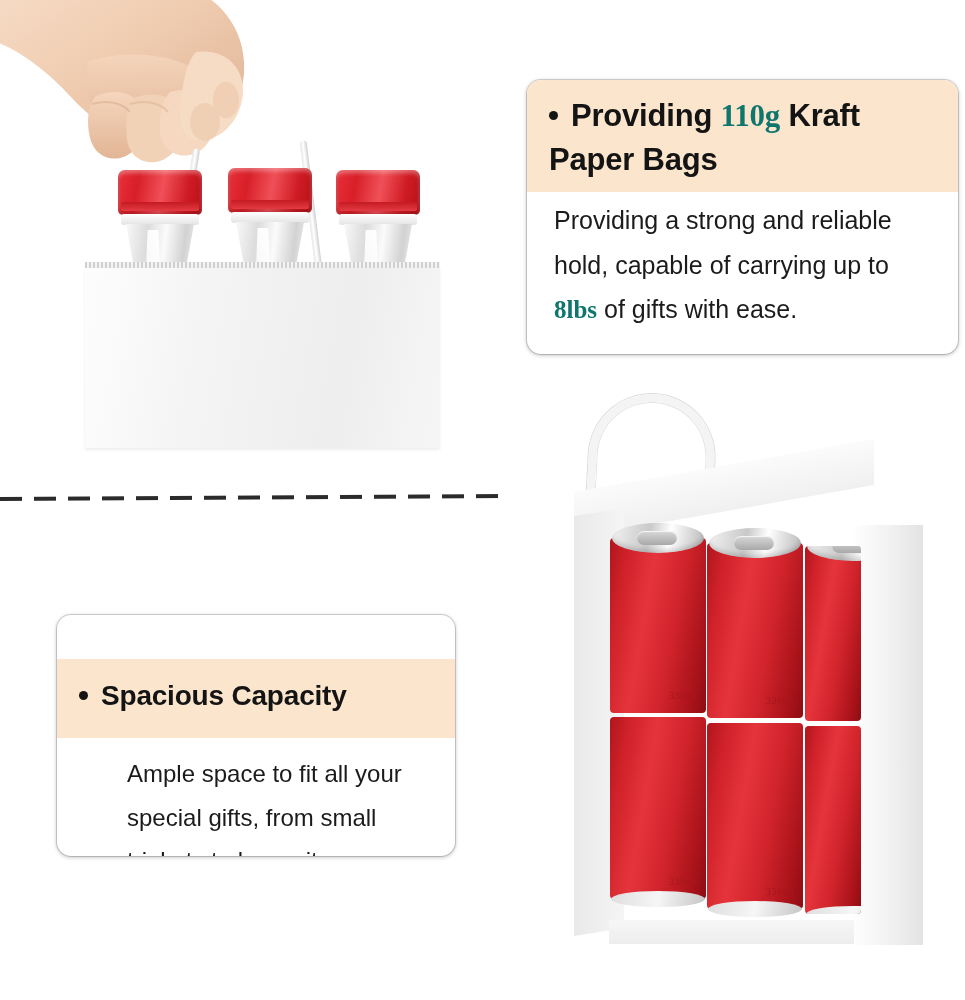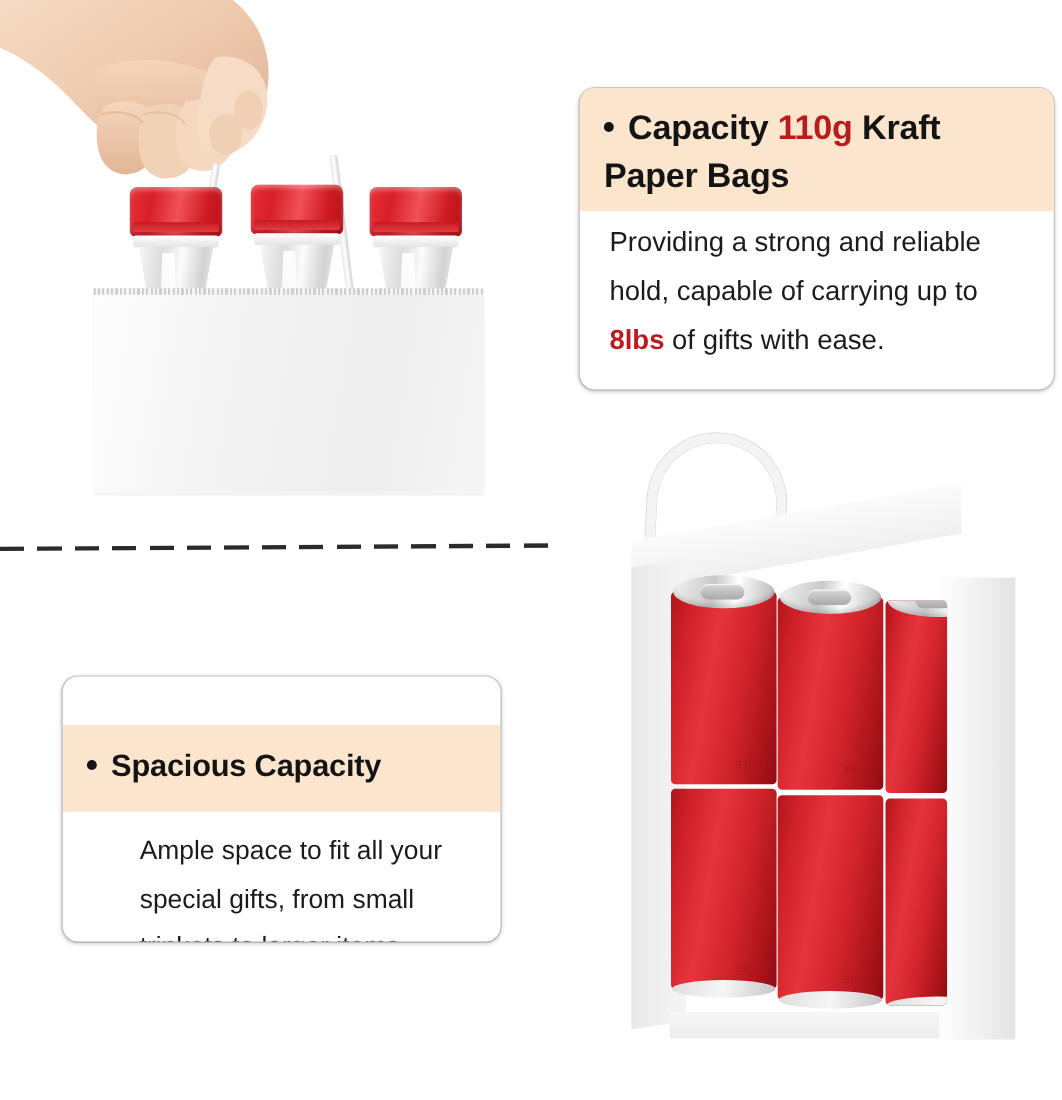--- a/index.html
+++ b/index.html
@@ -30,21 +30,21 @@
   }
   .bullet {
     display:inline-block;
     width:9px; height:9px;
     border-radius:50%;
     background:#141414;
     vertical-align:middle;
     margin-right:13px;
     margin-bottom:4px;
   }
-  .hl { color:#b91c1c; }
+  .hl { color:#0f766e;font-family:Liberation Serif, serif; }
   .card-body {
     padding:14px 20px 20px 28px;
     color:#1b1b1b;
   }
 
   
   #card-sturdier { left:527px; top:80px; width:431px; height:274px; }
   #card-sturdier .card-head { height:112px; }
   #card-sturdier .title { font-size:31px; line-height:1.42; }
   #card-sturdier .card-body { font-size:25px; line-height:1.78; padding-left:27px; padding-top:6px;}
@@ -245,21 +245,21 @@
 
     <div id="bag-serration"></div>
     <div id="bag-front"></div>
   </div>
 
   <div id="divider"></div>
 
   <div class="card" id="card-sturdier">
     <div class="card-head">
       <div class="title">
-        <span class="bullet"></span><span>Capacity </span><span class="hl">110g</span><span> Kraft Paper Bags</span>
+        <span class="bullet"></span><span>Providing </span><span class="hl">110g</span><span> Kraft Paper Bags</span>
       </div>
     </div>
     <div class="card-body">
       <span>Providing a strong and reliable hold, capable of carrying up to </span><span class="hl" style="font-weight:bold">8lbs</span><span> of gifts with ease.</span>
     </div>
   </div>
 
   <div class="card" id="card-capacity">
     <div class="card-head">
       <div class="title">

